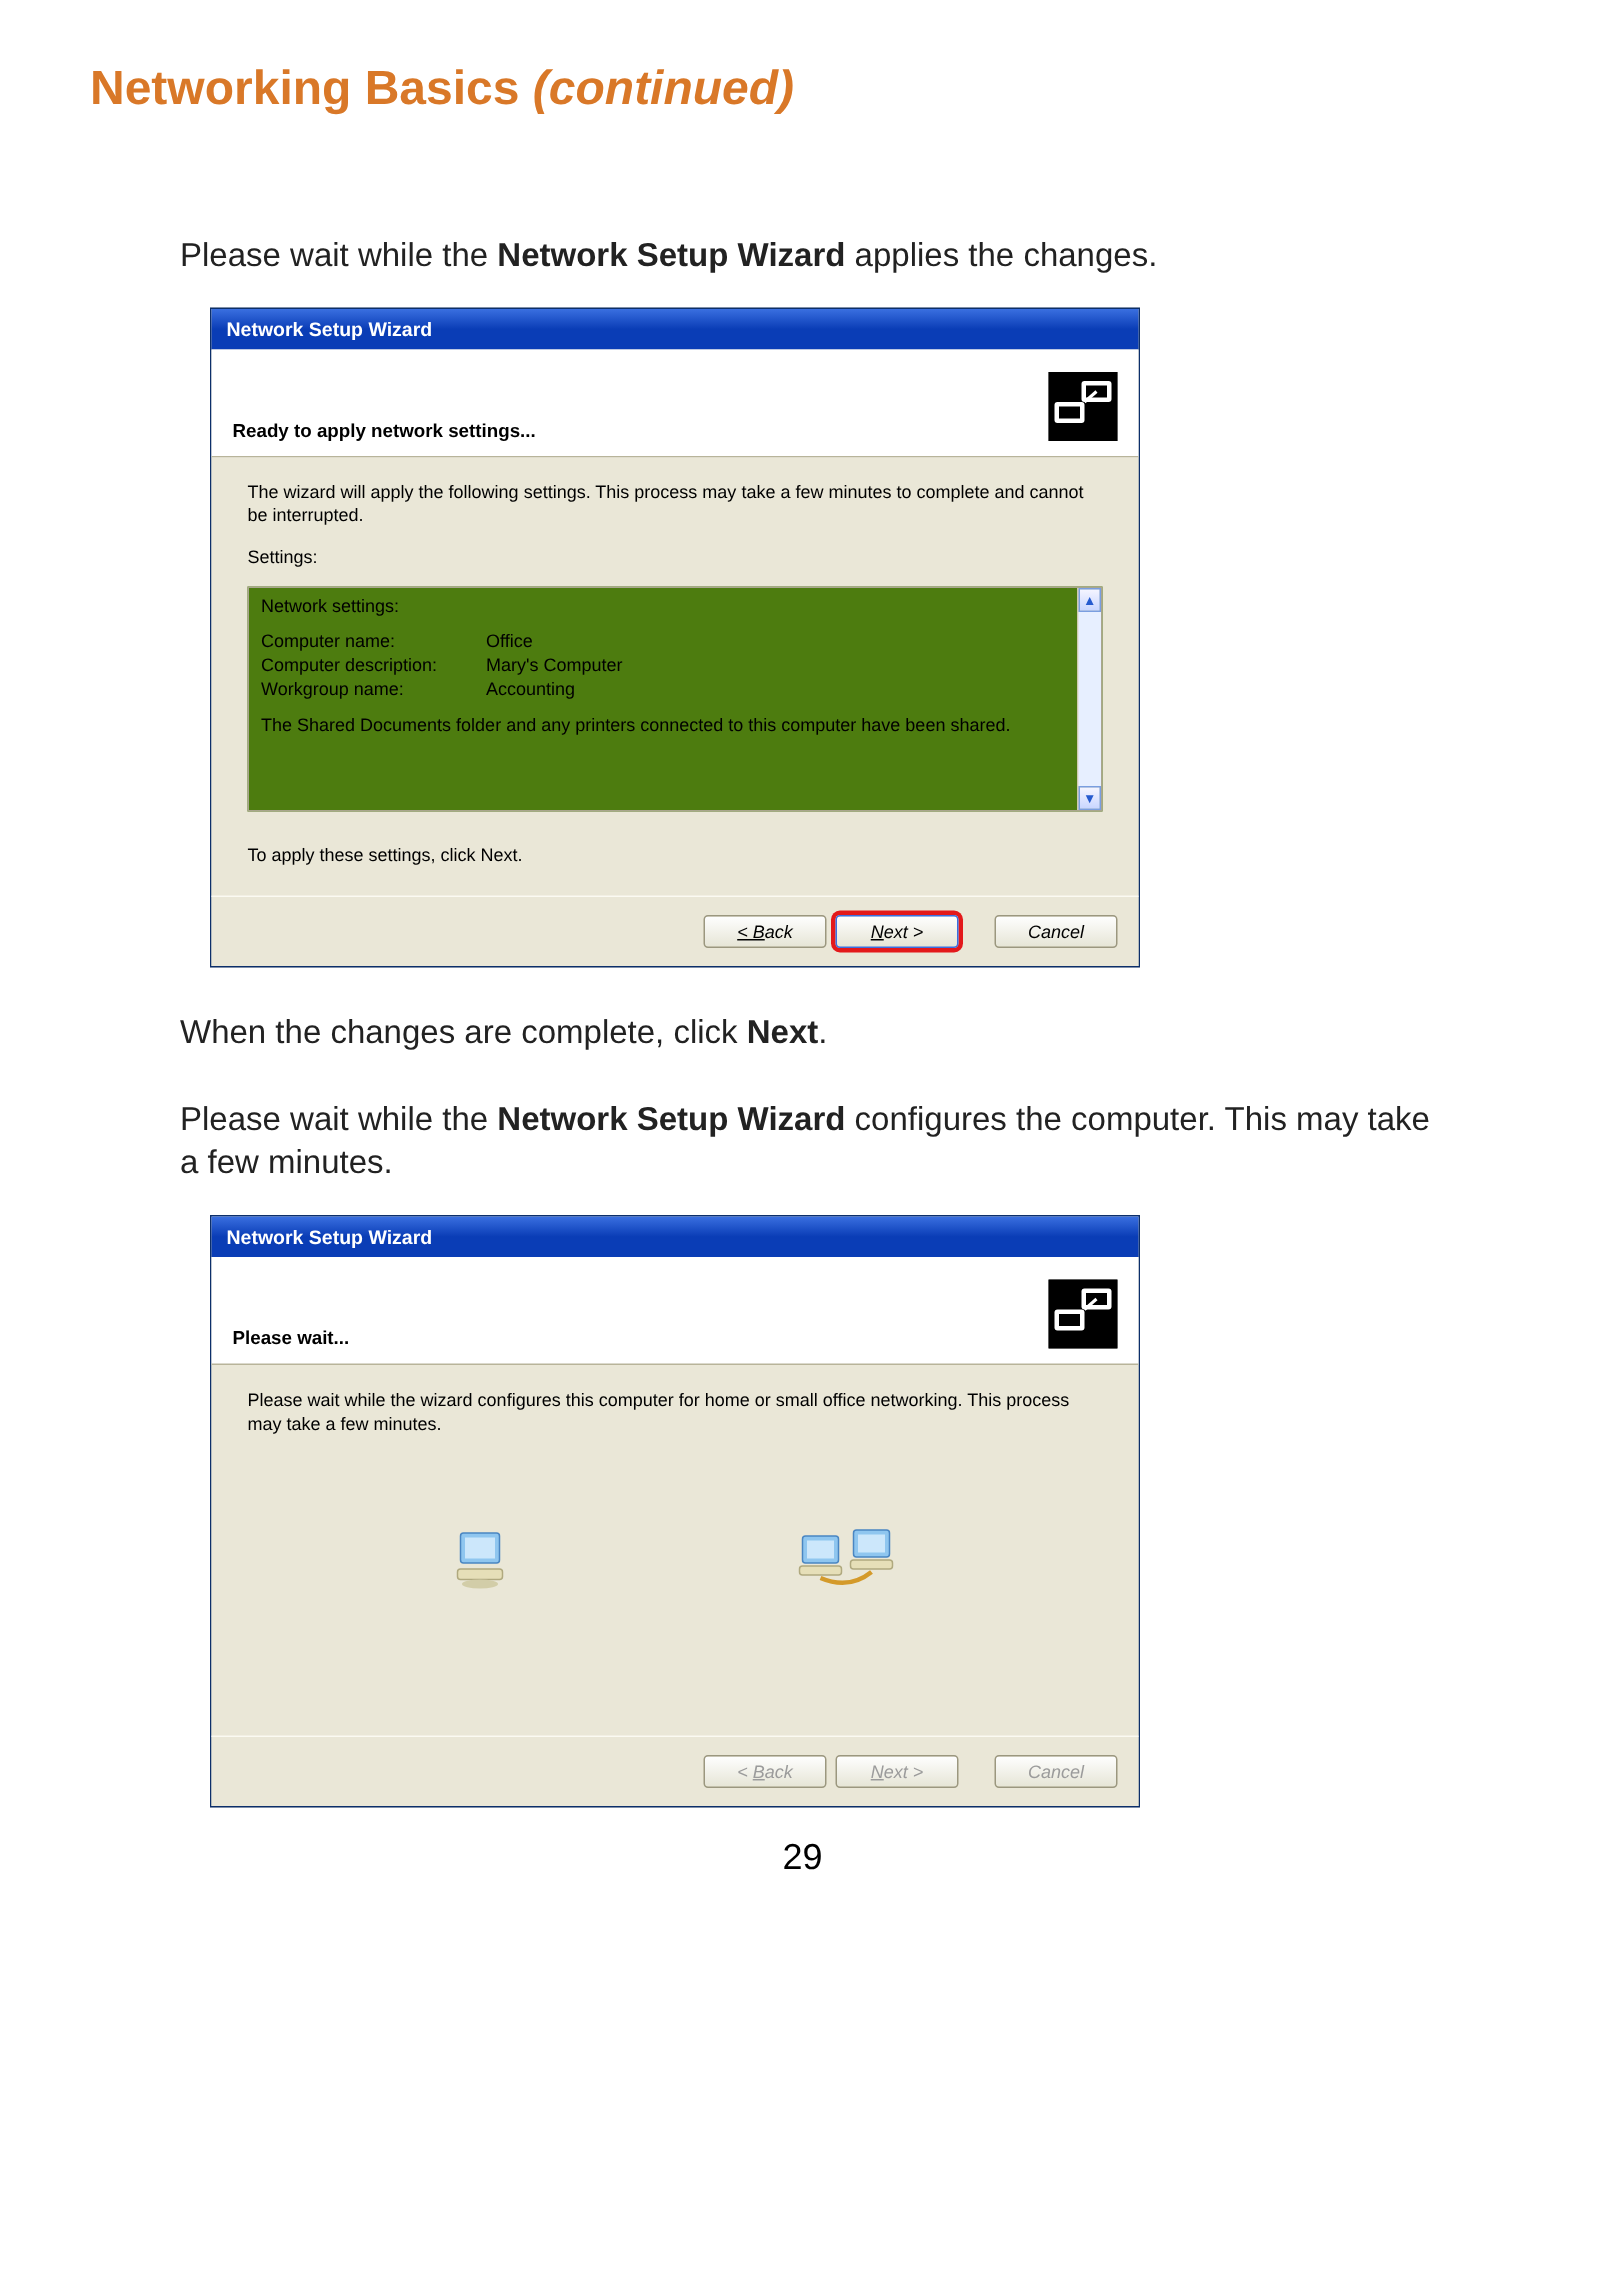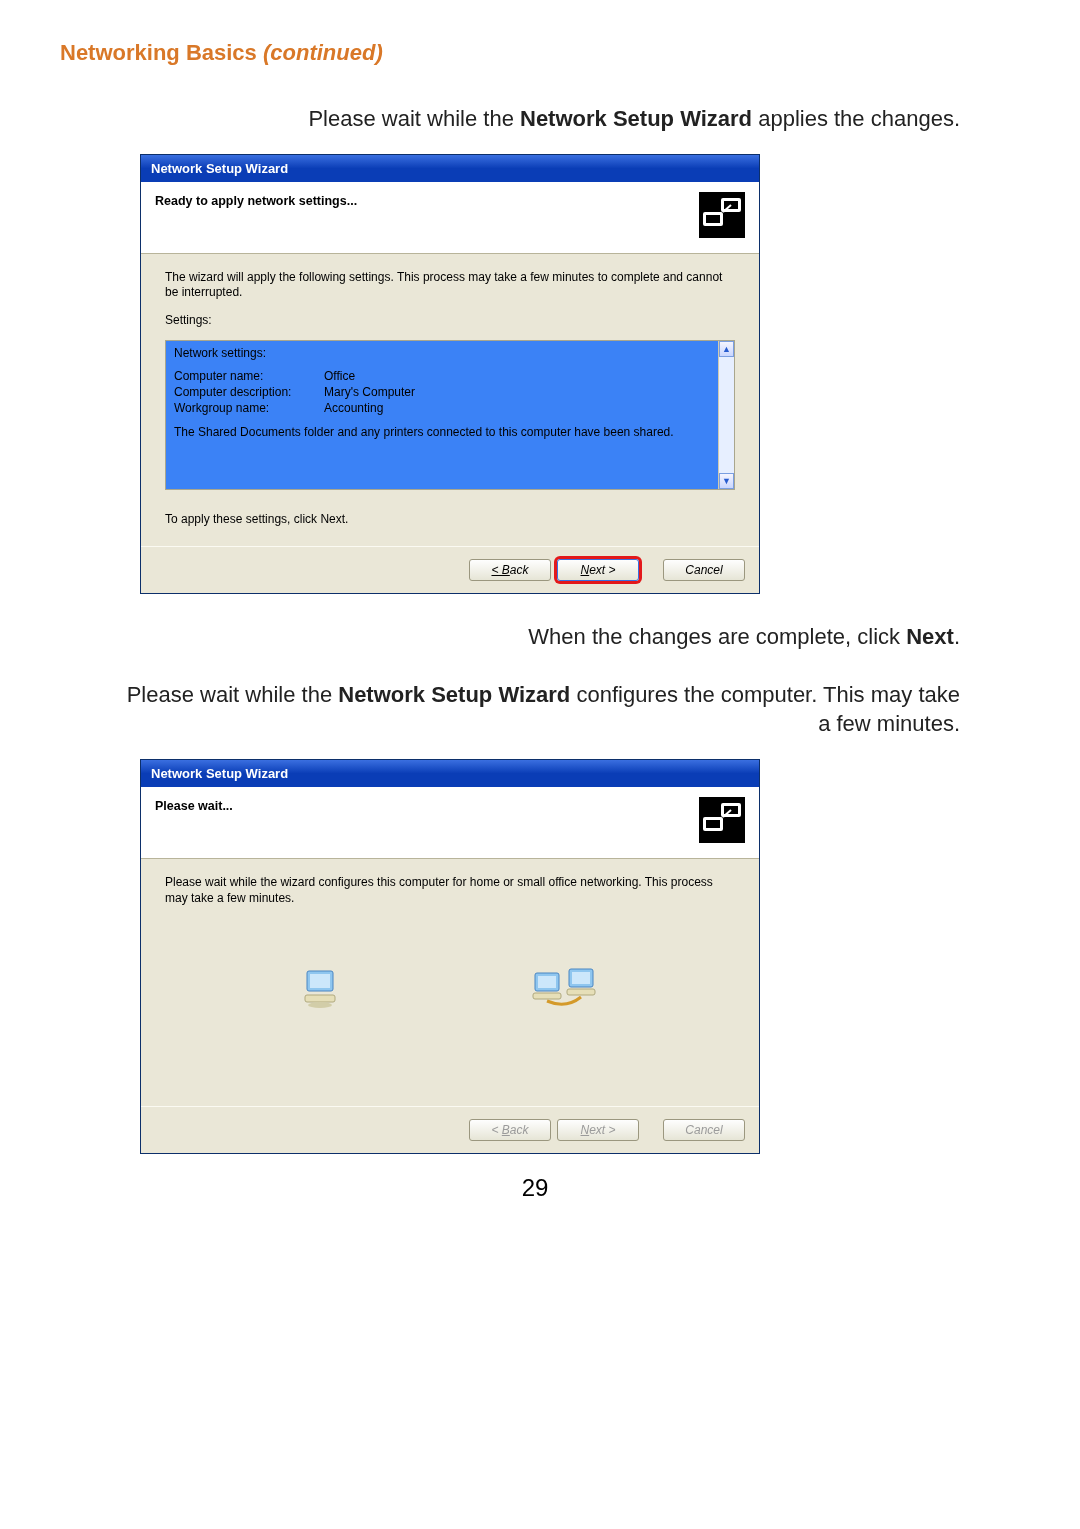--- a/index.html
+++ b/index.html
@@ -6,31 +6,30 @@
   body {
     margin: 0;
     padding: 40px 60px 20px 60px;
     font-family: Arial, Helvetica, sans-serif;
     width: 1080px;
     background: #fff;
     color: #000;
   }
   .page-title {
     color: #d97828;
-    font-size: 22px;
+    font-size: 32px;
     font-weight: bold;
-    margin-bottom: 38px;
+    margin-bottom: 78px;
   }
   .page-title .cont { font-style: italic; font-weight: bold; }
   .body-text {
     font-size: 22px;
     line-height: 1.35;
     margin: 28px 60px 20px 60px;
     color: #222;
-    text-align: right;
   }
   .body-text .bold { font-weight: bold; }
   .page-number {
     text-align: center;
     font-size: 24px;
     margin-top: 18px;
     padding-right: 10px;
   }
 
   
@@ -47,21 +46,21 @@
     background: linear-gradient(to bottom, #3a6fe0 0%, #0a3db6 50%, #0a3db6 100%);
     color: #fff;
     font-weight: bold;
     font-size: 13px;
     padding: 6px 10px;
   }
   .wizard .header {
     background: #fff;
     padding: 10px 14px;
     display: flex;
-    align-items: flex-start;
+    align-items: flex-end;
     justify-content: space-between;
     border-bottom: 1px solid #b8b49a;
     min-height: 72px;
   }
   .wizard .header .heading {
     font-weight: bold;
     font-size: 12.5px;
     padding-top: 2px;
   }
   .wizard .header .header-icon {
@@ -71,21 +70,21 @@
     flex-shrink: 0;
   }
   .wizard .header .header-icon svg { display:block; }
   .wizard .body {
     padding: 16px 24px 18px 24px;
     background: #eae7d7;
   }
   .wizard .body p { margin: 0 0 12px 0; line-height: 1.3; }
   .wizard .settings-panel {
     border: 1px solid #a9a68d;
-    background: #3b82f6;
+    background: #4d7c0f;
     height: 150px;
     display: flex;
   }
   .wizard .settings-content {
     flex: 1;
     padding: 4px 8px;
     font-size: 12px;
     line-height: 1.35;
   }
   .wizard .settings-content .kv {

